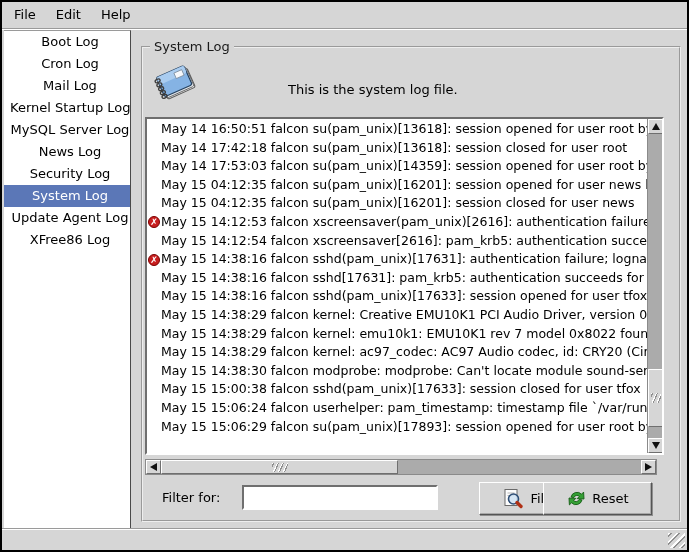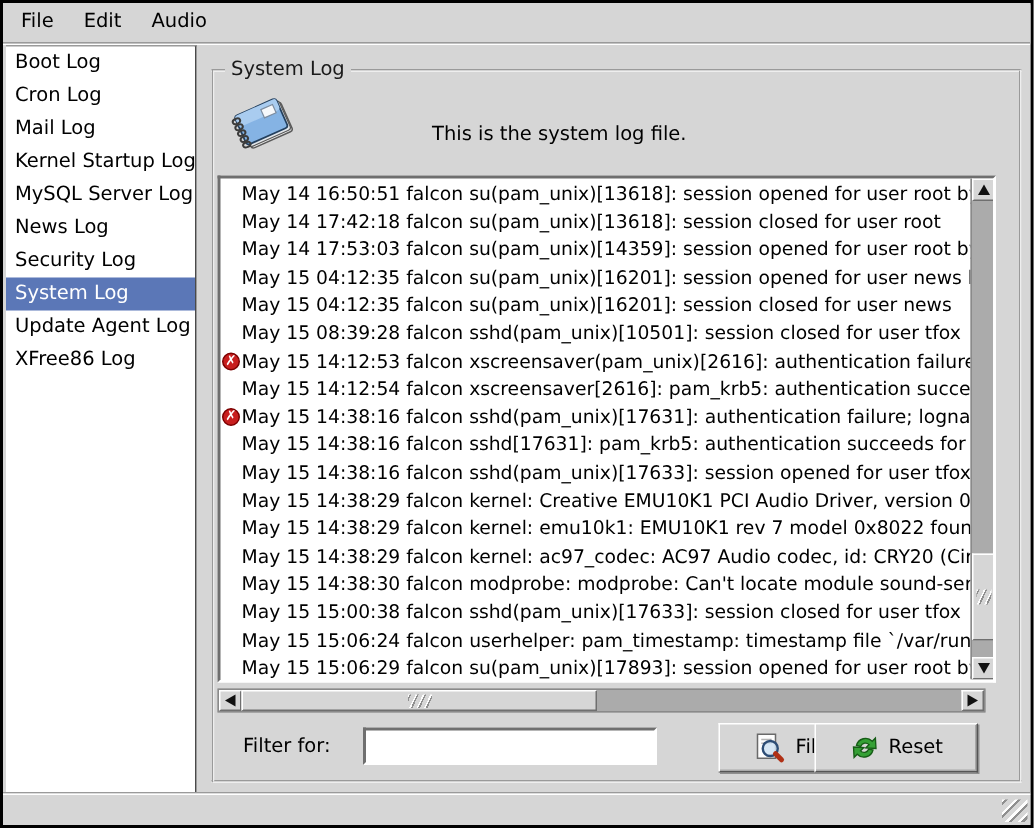--- a/index.html
+++ b/index.html
@@ -10,21 +10,21 @@
 
   
   .menubar { position:absolute; left:0; top:0; right:0; height:27px; background:#d6d6d6;
              border-bottom:1px solid #9a9a9a; box-shadow:0 1px 0 #fff; display:flex; align-items:center; padding-left:4px; }
   .menu-item { padding:4px 12px 5px 8px; cursor:default; }
   .menu-item span::first-letter { text-decoration:underline; }
 
   
   .sidebar { position:absolute; left:2px; top:28px; width:127px; height:499px; background:#fff;
              border-right:1px solid #4a4a4a; border-top:1px solid #9a9a9a; overflow:hidden; }
-  .side-item { height:22px; line-height:22px; padding-left:6px; white-space:nowrap; cursor:default; }
+  .side-item { height:22px; line-height:22px; padding-left:6px; white-space:nowrap; cursor:default;text-align:center; }
   .side-item.selected { background:#5b77b7; color:#fff; }
 
   
   .main { position:absolute; left:130px; top:28px; width:555px; height:499px; background:#d6d6d6; }
 
   .groupbox { position:absolute; left:9px; top:16px; width:540px; height:476px;
               border:2px groove #eee; }
   .groupbox-legend { position:absolute; top:-9px; left:7px; background:#d6d6d6; padding:0 4px; color:#1a1a1a; }
 
   .log-header { position:absolute; left:0; top:0; width:100%; height:66px; }
@@ -84,21 +84,21 @@
                  background:repeating-linear-gradient(135deg, #fdfdfd 0 1.5px, #8f8f8f 1.5px 3px, rgba(0,0,0,0) 3px 6px); }
 </style>
 </head>
 <body>
 
 <div class="window">
 
   <div class="menubar">
     <div class="menu-item"><span>File</span></div>
     <div class="menu-item"><span>Edit</span></div>
-    <div class="menu-item"><span>Audio</span></div>
+    <div class="menu-item"><span>Help</span></div>
   </div>
 
   <div class="sidebar">
     <div class="side-item">Boot Log</div>
     <div class="side-item">Cron Log</div>
     <div class="side-item">Mail Log</div>
     <div class="side-item">Kernel Startup Log</div>
     <div class="side-item">MySQL Server Log</div>
     <div class="side-item">News Log</div>
     <div class="side-item">Security Log</div>
@@ -131,21 +131,20 @@
         <div class="log-desc">This is the system log file.</div>
       </div>
 
       <div class="log-list">
         <div class="rows">
           <div class="log-row"><span>May 14 16:50:51 falcon su(pam_unix)[13618]: session opened for user root by tfox(uid</span></div>
           <div class="log-row"><span>May 14 17:42:18 falcon su(pam_unix)[13618]: session closed for user root</span></div>
           <div class="log-row"><span>May 14 17:53:03 falcon su(pam_unix)[14359]: session opened for user root by tfox(uid</span></div>
           <div class="log-row"><span>May 15 04:12:35 falcon su(pam_unix)[16201]: session opened for user news by (uid=</span></div>
           <div class="log-row"><span>May 15 04:12:35 falcon su(pam_unix)[16201]: session closed for user news</span></div>
-          <div class="log-row"><span>May 15 08:39:28 falcon sshd(pam_unix)[10501]: session closed for user tfox</span></div>
           <div class="log-row"><span class="err-icon visible">✗</span><span>May 15 14:12:53 falcon xscreensaver(pam_unix)[2616]: authentication failure; lognam</span></div>
           <div class="log-row"><span>May 15 14:12:54 falcon xscreensaver[2616]: pam_krb5: authentication succeeds for `</span></div>
           <div class="log-row"><span class="err-icon visible">✗</span><span>May 15 14:38:16 falcon sshd(pam_unix)[17631]: authentication failure; logname= uid=</span></div>
           <div class="log-row"><span>May 15 14:38:16 falcon sshd[17631]: pam_krb5: authentication succeeds for `tfox'</span></div>
           <div class="log-row"><span>May 15 14:38:16 falcon sshd(pam_unix)[17633]: session opened for user tfox by (uid=</span></div>
           <div class="log-row"><span>May 15 14:38:29 falcon kernel: Creative EMU10K1 PCI Audio Driver, version 0.20, 13</span></div>
           <div class="log-row"><span>May 15 14:38:29 falcon kernel: emu10k1: EMU10K1 rev 7 model 0x8022 found, IO at</span></div>
           <div class="log-row"><span>May 15 14:38:29 falcon kernel: ac97_codec: AC97 Audio codec, id: CRY20 (Cirrus Lo</span></div>
           <div class="log-row"><span>May 15 14:38:30 falcon modprobe: modprobe: Can't locate module sound-service-0-0</span></div>
           <div class="log-row"><span>May 15 15:00:38 falcon sshd(pam_unix)[17633]: session closed for user tfox</span></div>

